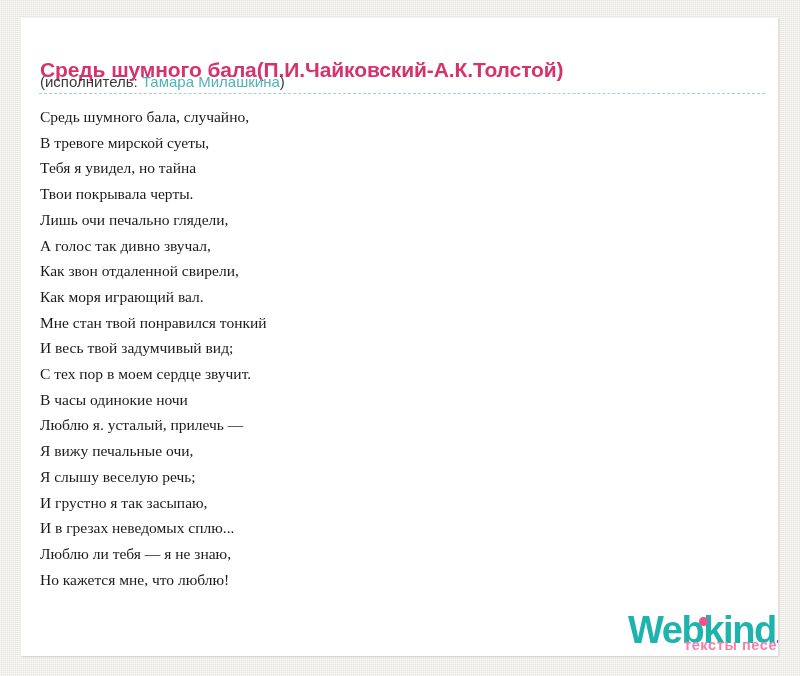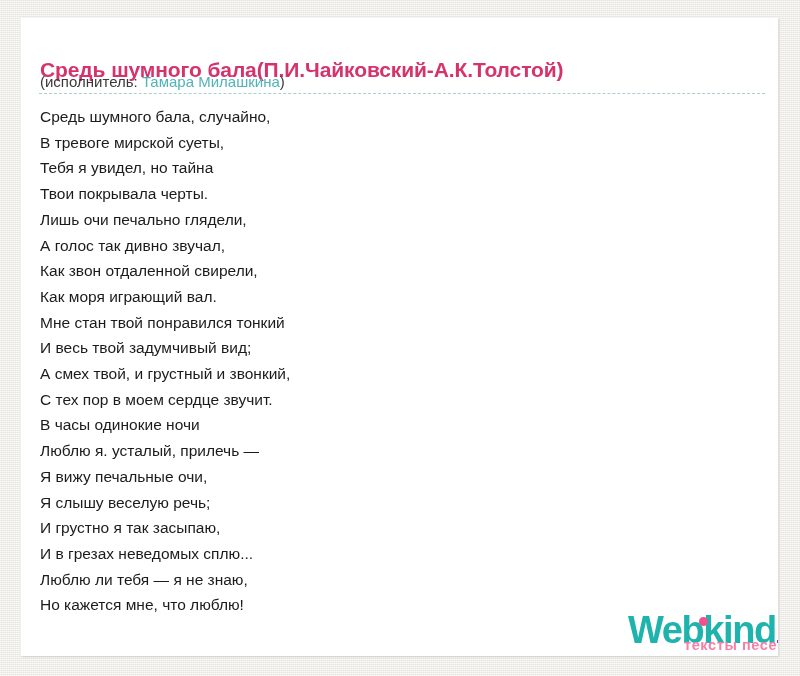--- a/index.html
+++ b/index.html
@@ -75,20 +75,21 @@
     left: 19px;
     top: 86px;
     width: 700px;
     font-size: 15.5px;
     line-height: 25.7px;
     color: #1b1b1b;
   }
   .lyrics .line {
     white-space: pre;
     min-height: 25.7px;
+    font-family: Liberation Serif, serif;
   }
 
   
   .logo {
     position: absolute;
     left: 553px;
     top: 591px;
     width: 204px;
     height: 47px;
     background: #ffffff;
@@ -151,21 +152,20 @@
     <div class="line">Средь шумного бала, случайно,</div>
     <div class="line">В тревоге мирской суеты,</div>
     <div class="line">Тебя я увидел, но тайна</div>
     <div class="line">Твои покрывала черты.</div>
     <div class="line">Лишь очи печально глядели,</div>
     <div class="line">А голос так дивно звучал,</div>
     <div class="line">Как звон отдаленной свирели,</div>
     <div class="line">Как моря играющий вал.</div>
     <div class="line">Мне стан твой понравился тонкий</div>
     <div class="line">И весь твой задумчивый вид;</div>
-    <div class="line">А смех твой, и грустный и звонкий,</div>
     <div class="line">С тех пор в моем сердце звучит.</div>
     <div class="line">В часы одинокие ночи</div>
     <div class="line">Люблю я. усталый, прилечь —</div>
     <div class="line">Я вижу печальные очи,</div>
     <div class="line">Я слышу веселую речь;</div>
     <div class="line">И грустно я так засыпаю,</div>
     <div class="line">И в грезах неведомых сплю...</div>
     <div class="line">Люблю ли тебя — я не знаю,</div>
     <div class="line">Но кажется мне, что люблю!</div>
   </div>

